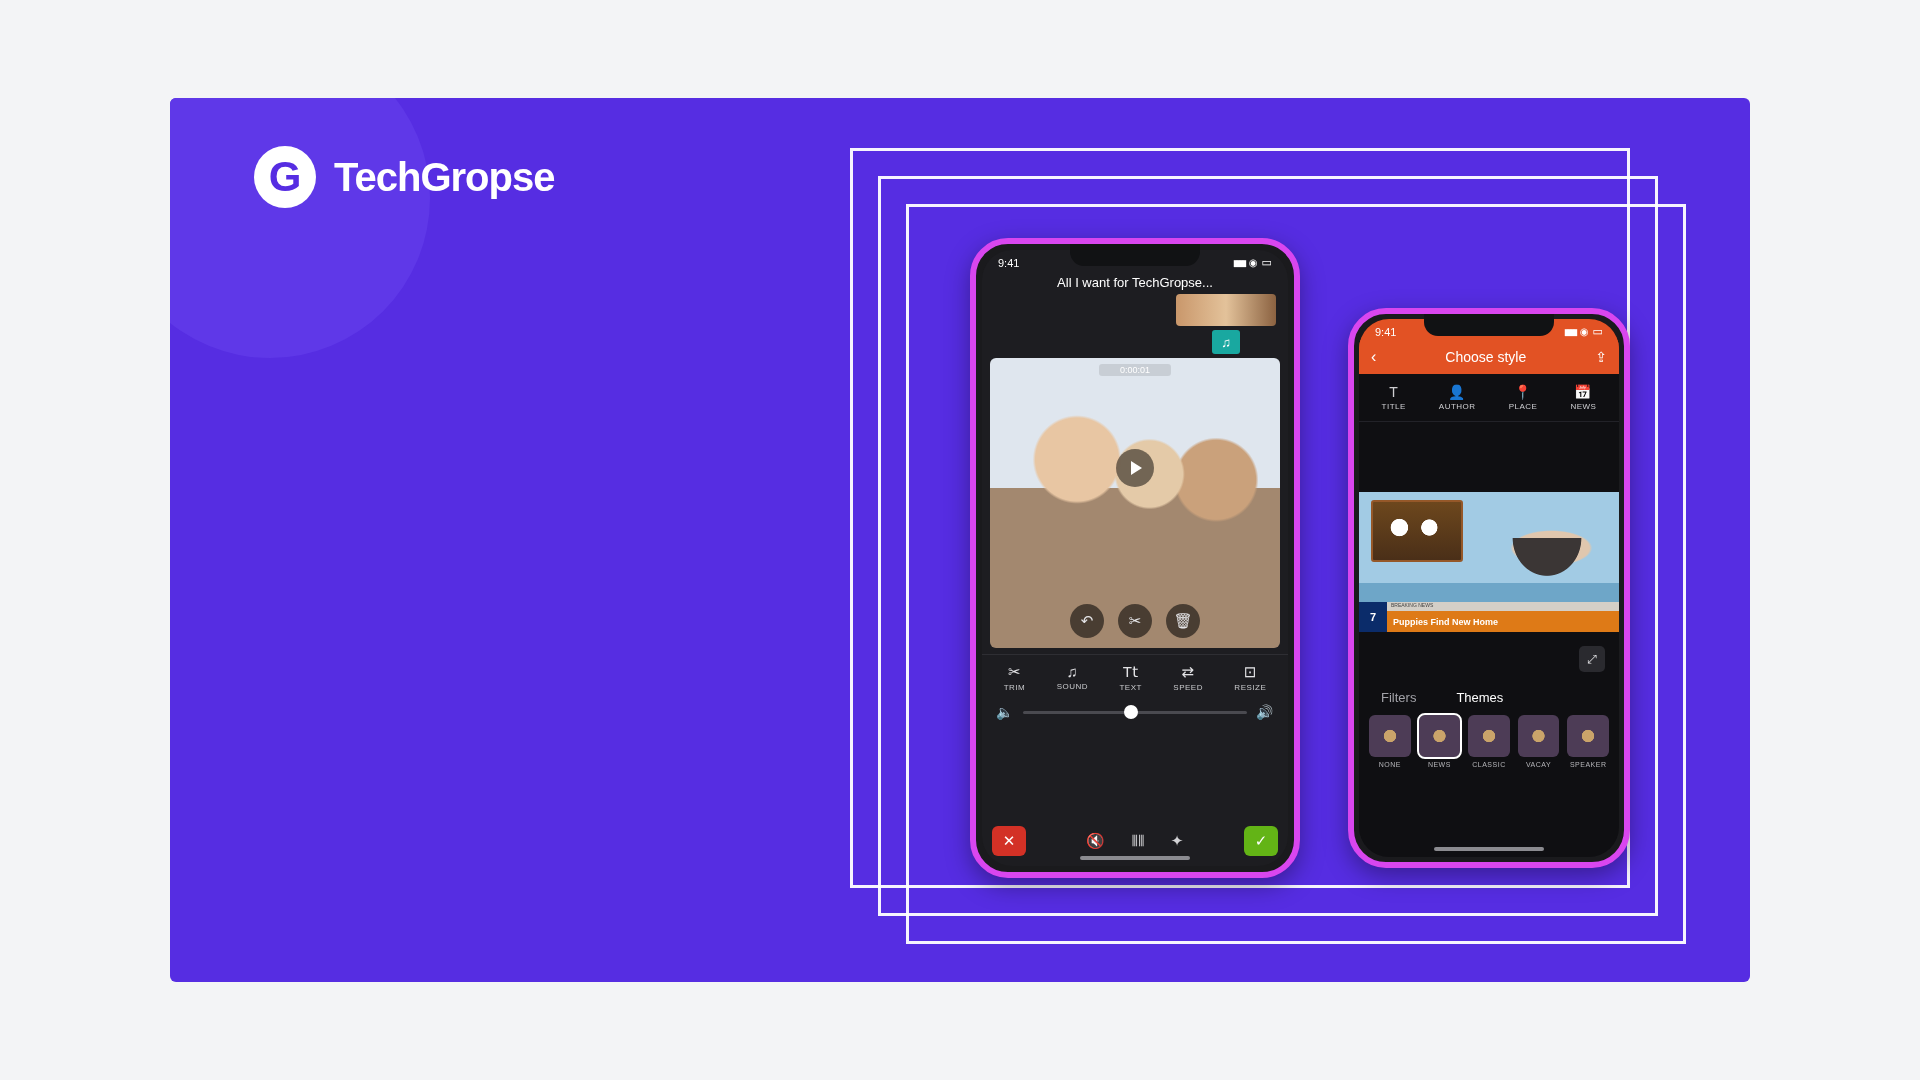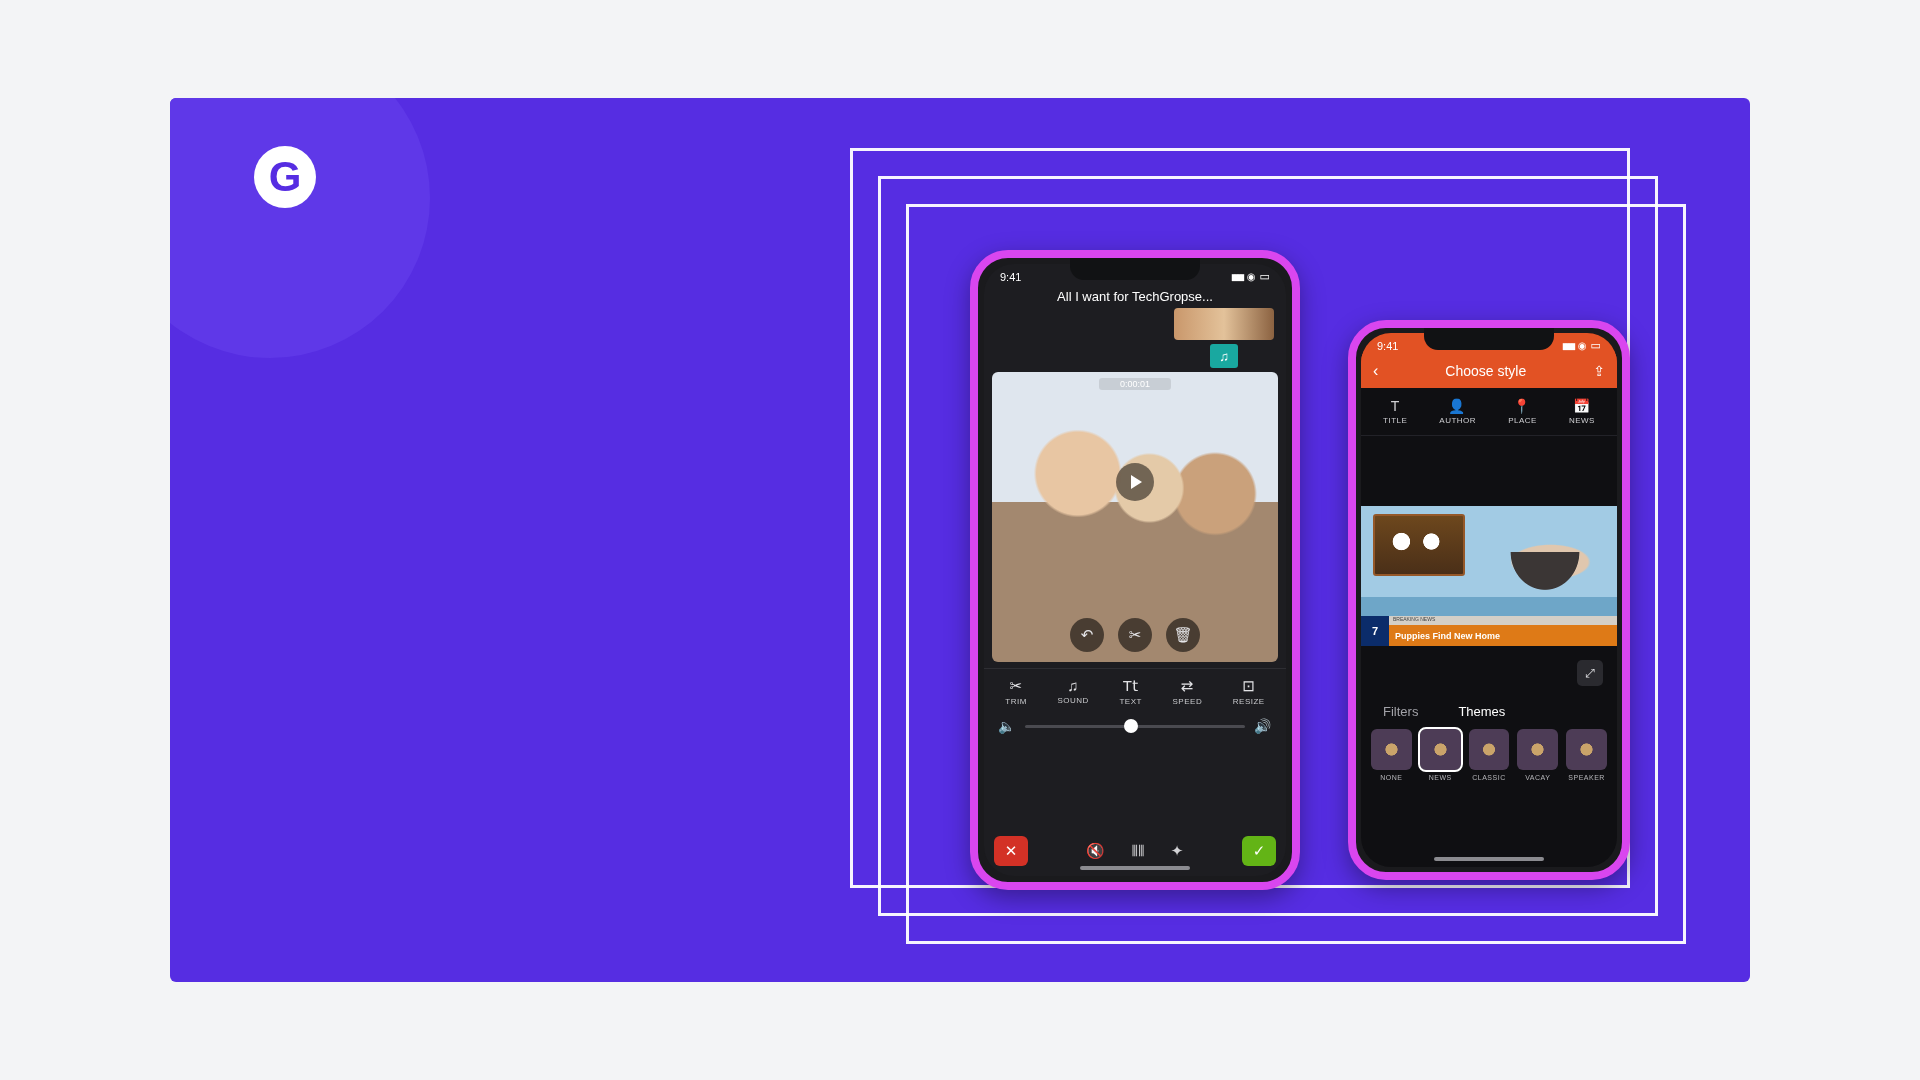--- a/index.html
+++ b/index.html
@@ -66,23 +66,22 @@
   }
   .frame{position:absolute;border:3px solid #fff;opacity:.95;}
   .f1{top:0;left:0;width:780px;height:740px;}
   .f2{top:28px;left:28px;width:780px;height:740px;}
   .f3{top:56px;left:56px;width:780px;height:740px;}
   
   .phone{
     position:absolute;
     border-radius:38px;
     background:#1a1a1d;
-    border:8px solid #d946ef;
+    border:6px solid #d946ef;
     box-shadow:0 8px 24px rgba(0,0,0,.35);
-    margin-top:12px;
   }
   .phone .notch{
     position:absolute;top:0;left:50%;transform:translateX(-50%);
     width:130px;height:22px;background:#111214;
     border-bottom-left-radius:14px;border-bottom-right-radius:14px;
   }
   .status{display:flex;justify-content:space-between;padding:6px 16px 2px;color:#fff;font-size:11px;align-items:center;}
   .icons-r{display:flex;gap:4px;}
   .sig,.wifi,.bat{display:inline-block;}
   .sig::before{content:"▮▮▮▮";letter-spacing:-2px;font-size:9px;}
@@ -158,20 +157,21 @@
   .theme .tl{font-size:7px;color:#b6b6ba;letter-spacing:0.5px;}
 </style>
 </head>
 <body>
 
 <div class="canvas">
   <div class="arc"></div>
 
   <div class="logo-wrap">
     <div class="logo-mark">G</div>
+    <div class="logo-text">TechGropse</div>
   </div>
 
 
   <div class="frames">
     <div class="frame f1"></div>
     <div class="frame f2"></div>
     <div class="frame f3"></div>
 
     <div class="phone phone-l">
       <div class="pl-inner">

